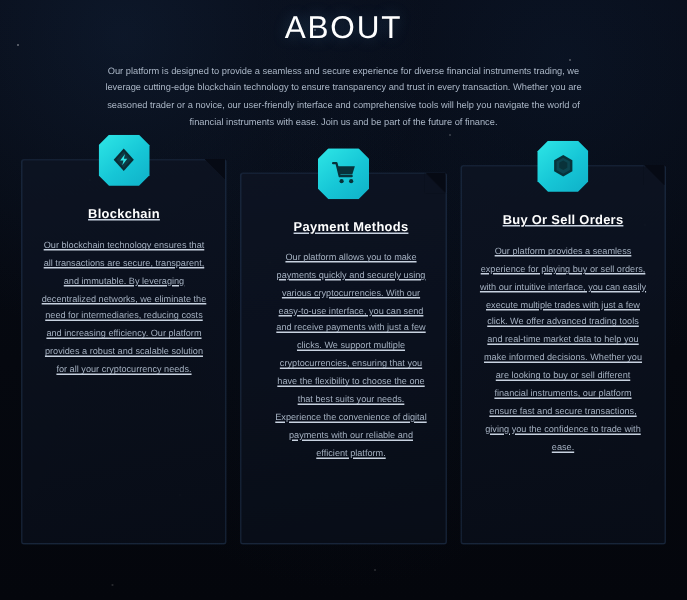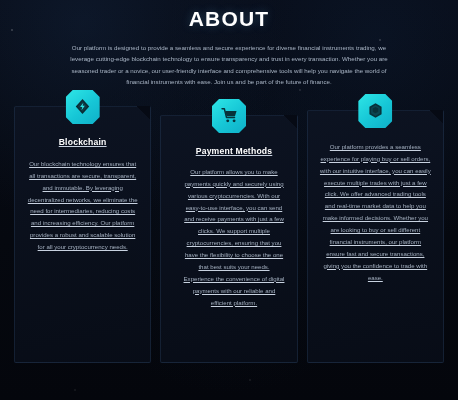--- a/index.html
+++ b/index.html
@@ -47,21 +47,21 @@
   }
   .page {
     position: relative;
     width: 458px;
     height: 400px;
     padding: 0 8px;
   }
   .title {
     text-align: center;
     font-size: 21px;
-    font-weight: bold;
+    font-weight: normal;
     letter-spacing: 1.2px;
     color: #ffffff;
     margin-top: 7px;
     text-shadow: 0 0 10px rgba(120,200,255,0.25);
   }
   .intro {
     margin: 11px auto 0;
     width: 330px;
     text-align: center;
     font-size: 6.2px;
@@ -166,17 +166,18 @@
     </div>
 
     <div class="card card-3">
       <div class="card-icon">
         <svg width="17" height="17" viewBox="0 0 24 24" aria-hidden="true">
           <path d="M12 1.8l8.6 5v10.4L12 22.2 3.4 17.2V6.8z" fill="#07323a"></path>
           <path d="M12 4.4l6.3 3.7v7.8L12 19.6l-6.3-3.7V8.1z" fill="#0c4550"></path>
           <path d="M12 7l3.8 2.2v4.6L12 16l-3.8-2.2V9.2z" fill="#09323a"></path>
         </svg>
       </div>
+      <div class="card-title">Buy Or Sell Orders</div>
       <div class="card-text">Our platform provides a seamless experience for playing buy or sell orders, with our intuitive interface, you can easily execute multiple trades with just a few click. We offer advanced trading tools and real-time market data to help you make informed decisions. Whether you are looking to buy or sell different financial instruments, our platform ensure fast and secure transactions, giving you the confidence to trade with ease.</div>
     </div>
 
   </div>
 </div>
 
 </body></html>

